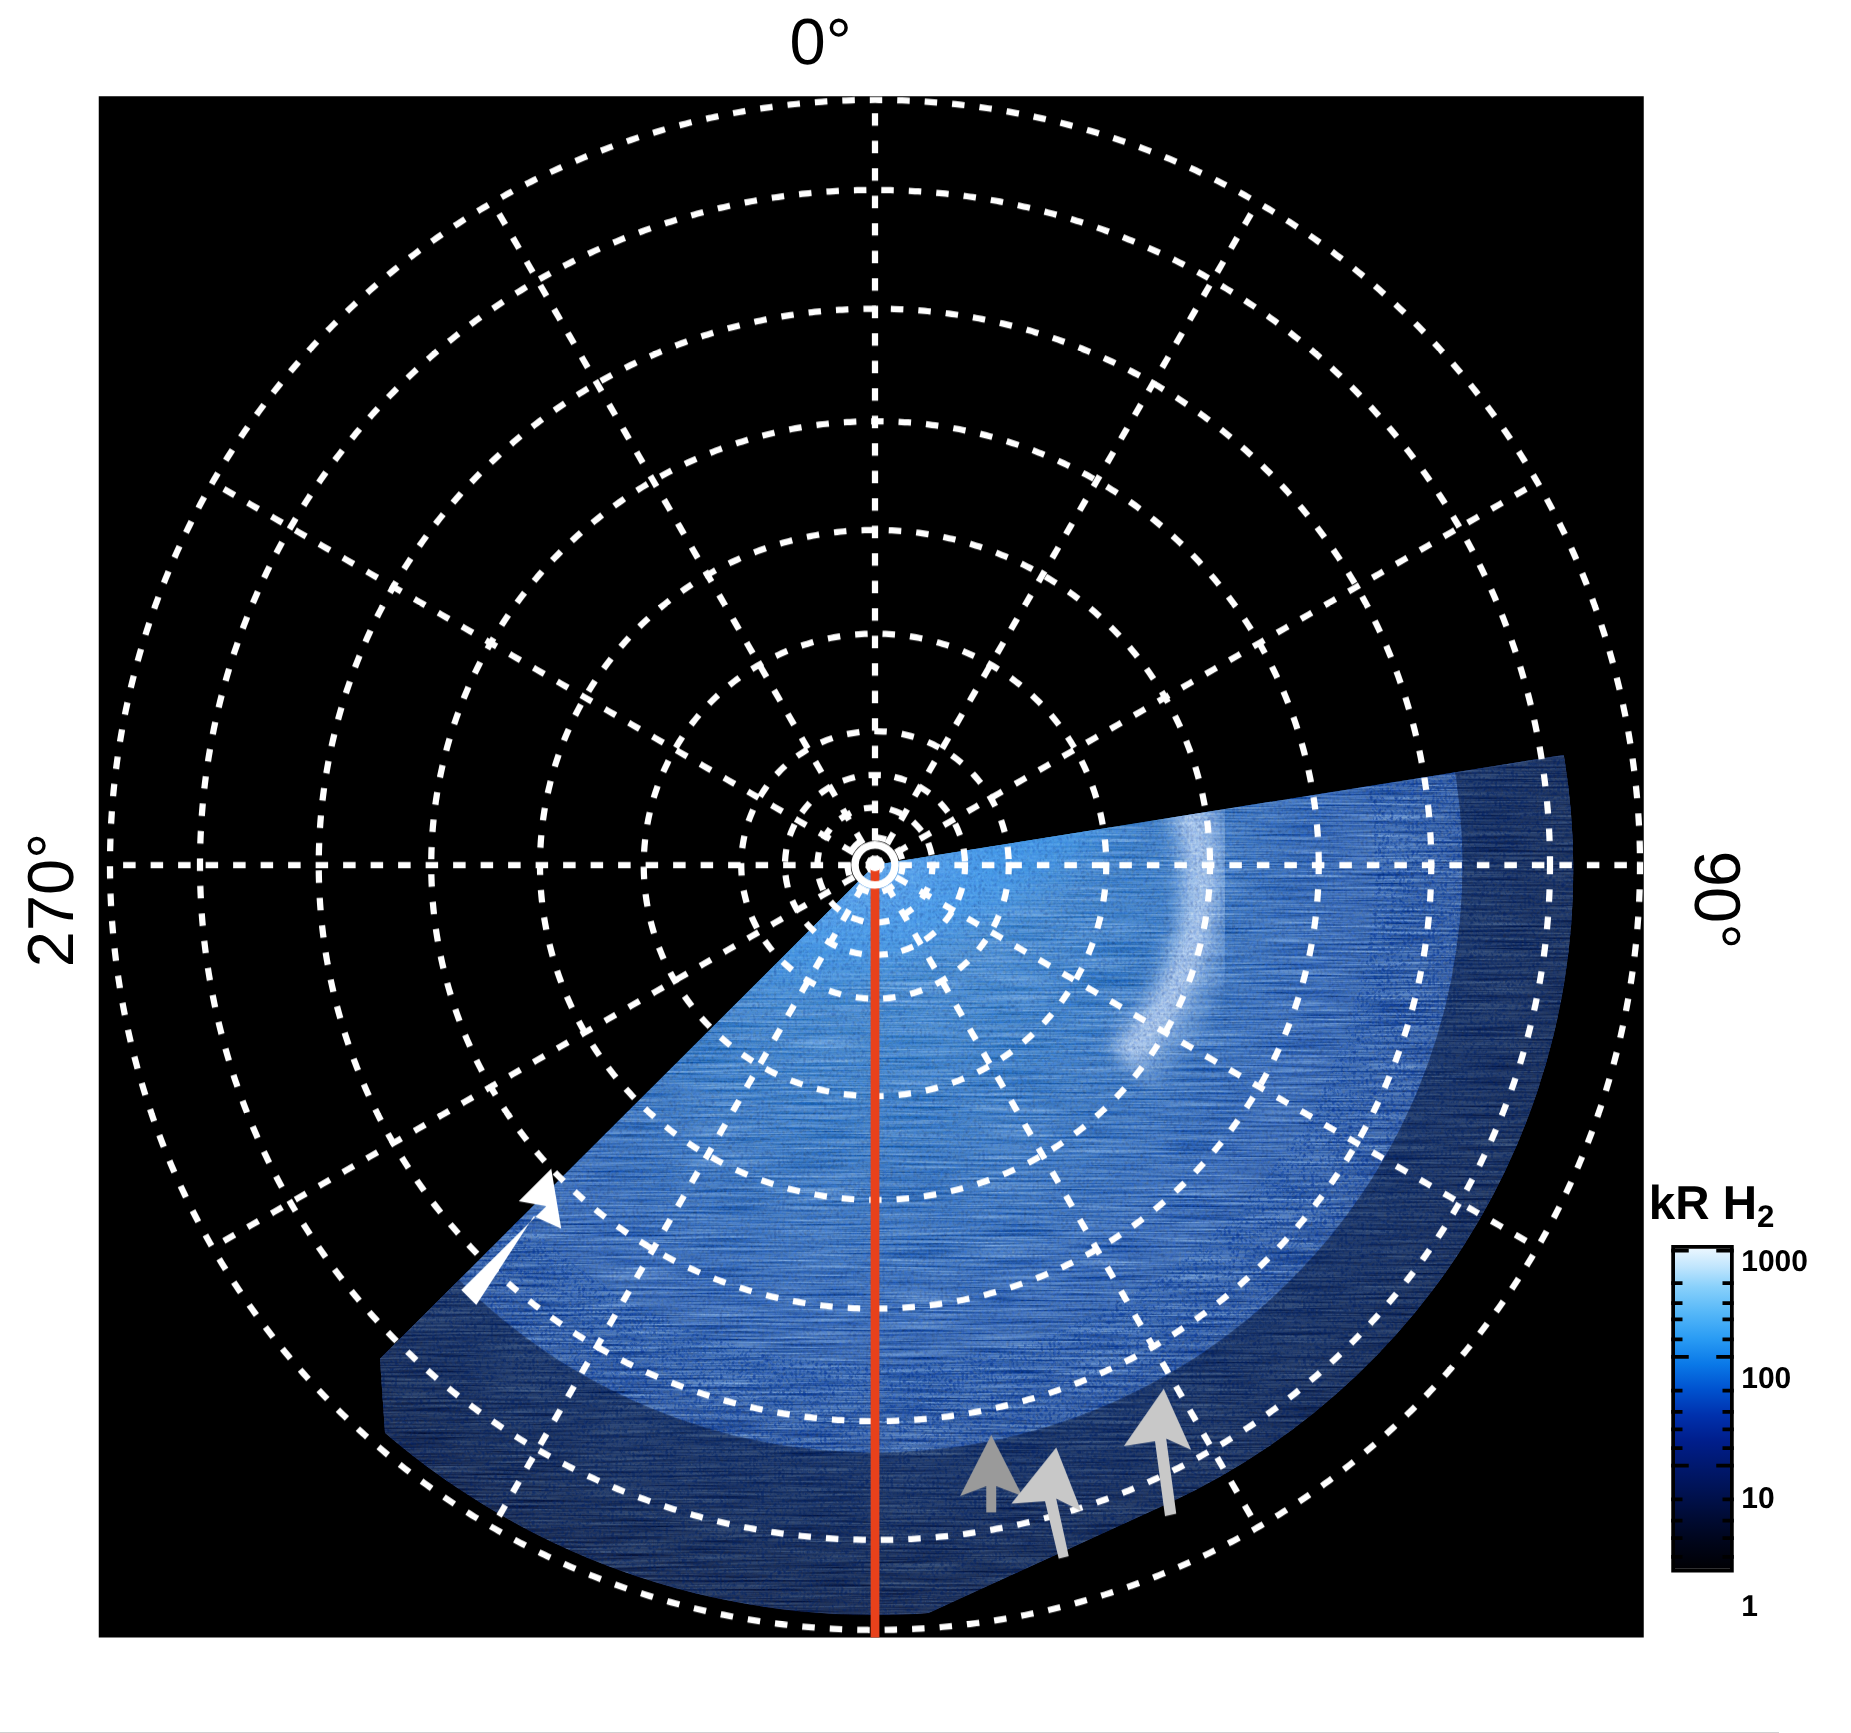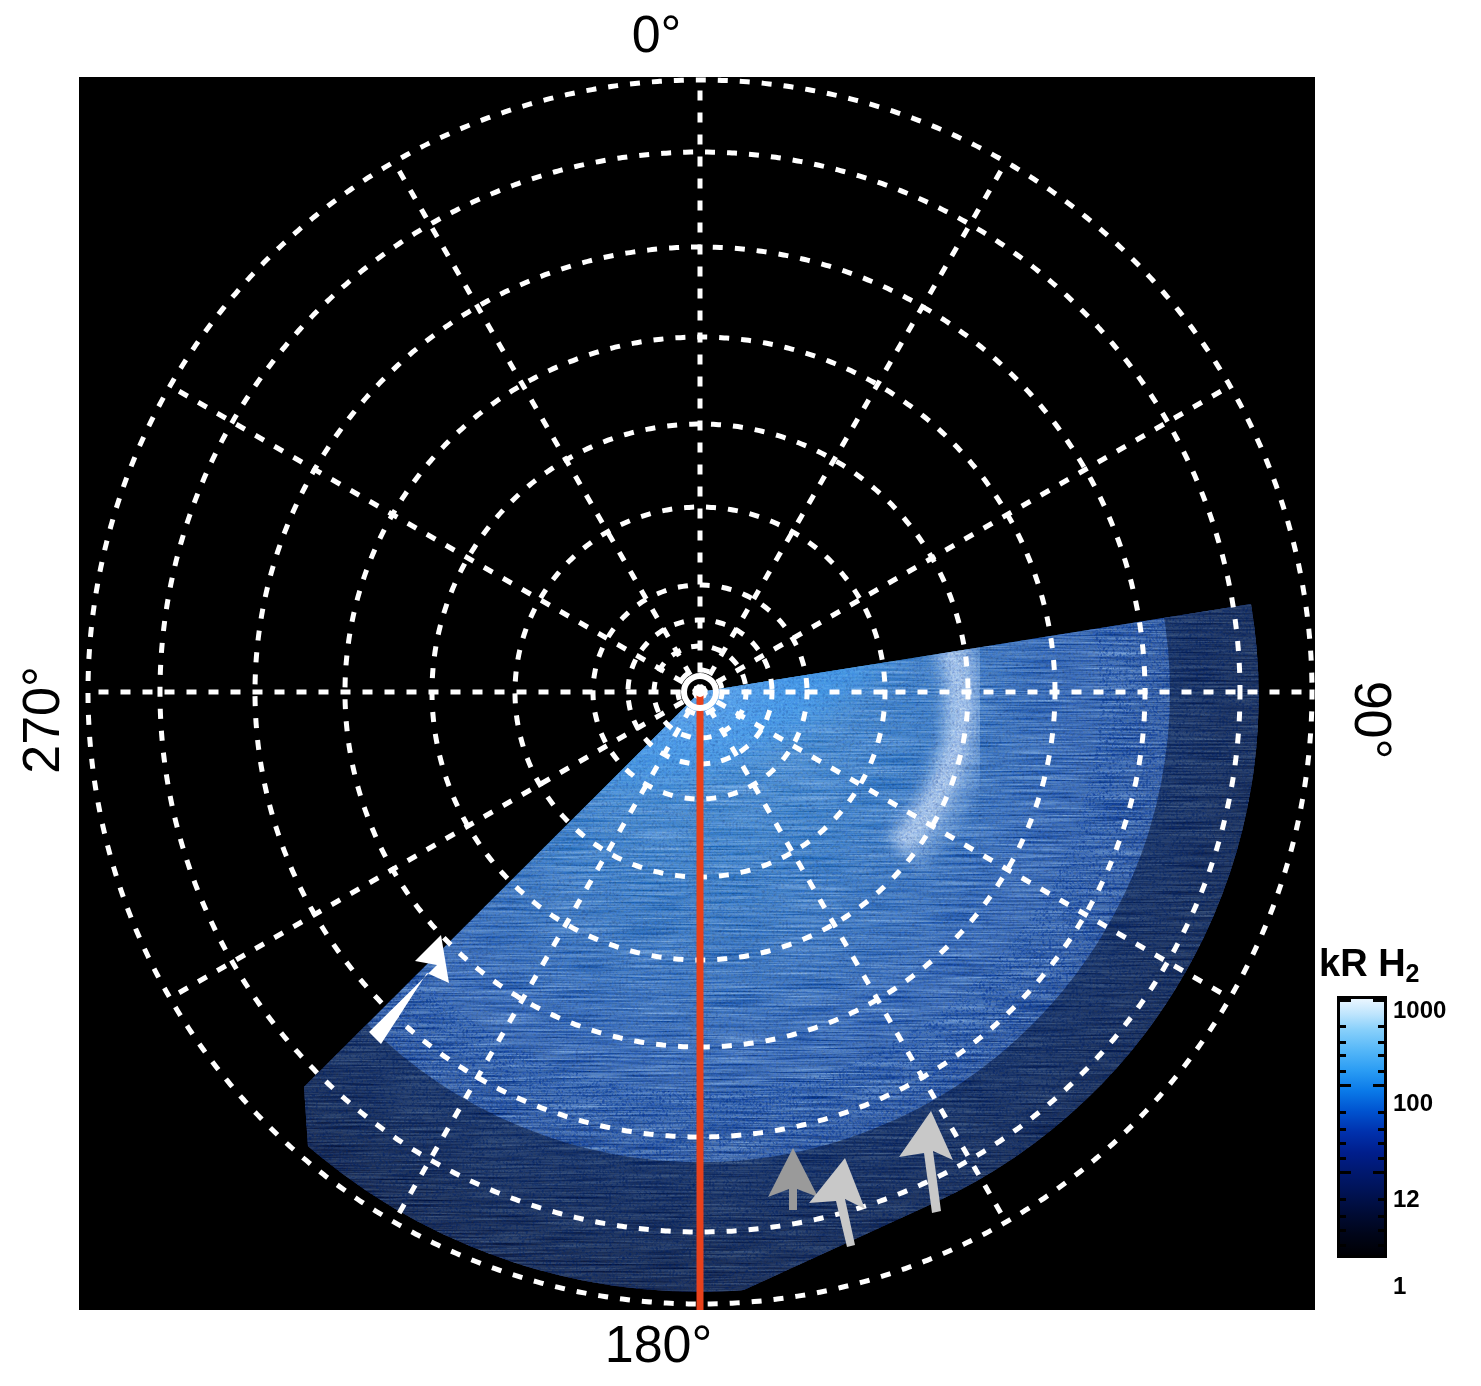--- a/index.html
+++ b/index.html
@@ -51,21 +51,20 @@
   .arrow-white{fill:#ffffff;}
   .arrow-gray{fill:#c8c8c8;}
   .arrow-gray-dark{fill:#9a9a9a;}
 </style>
 </head>
 <body>
 
 <div id="stage">
 
   <div class="axlabel" id="lab-top"><span>0°</span></div>
-  <div class="axlabel" id="lab-bottom"><span>180°</span></div>
   <div class="axlabel" id="lab-left">270°</div>
   <div class="axlabel" id="lab-right">90°</div>
 
   <div id="plotbox">
     <svg id="plotsvg" viewBox="0 0 1236 1233" preserveAspectRatio="none">
       <defs>
 
         <filter id="fgrain" x="-10%" y="-10%" width="120%" height="120%">
           <feTurbulence type="fractalNoise" baseFrequency="0.42" numOctaves="3" seed="11" result="n"></feTurbulence>
           <feColorMatrix in="n" type="matrix" values="0 0 0 0 0  0 0 0 0 0  0 0 0 0 0  0.9 0.5 0 0 -0.25" result="a"></feColorMatrix>
@@ -289,17 +288,17 @@
     <div class="cbtick right" style="top:254px;width:9px"></div>
     <div class="cbtick left" style="top:271px;width:9px"></div>
     <div class="cbtick right" style="top:271px;width:9px"></div>
     <div class="cbtick left" style="top:285px;width:9px"></div>
     <div class="cbtick right" style="top:285px;width:9px"></div>
     <div class="cbtick left" style="top:300px;width:9px"></div>
     <div class="cbtick right" style="top:300px;width:9px"></div>
 
     <div class="cblab" style="top:54px">1000</div>
     <div class="cblab" style="top:147px">100</div>
-    <div class="cblab" style="top:243px">12</div>
+    <div class="cblab" style="top:243px">10</div>
     <div class="cblab" style="top:330px">1</div>
   </div>
 
 </div>
 
 </body></html>

